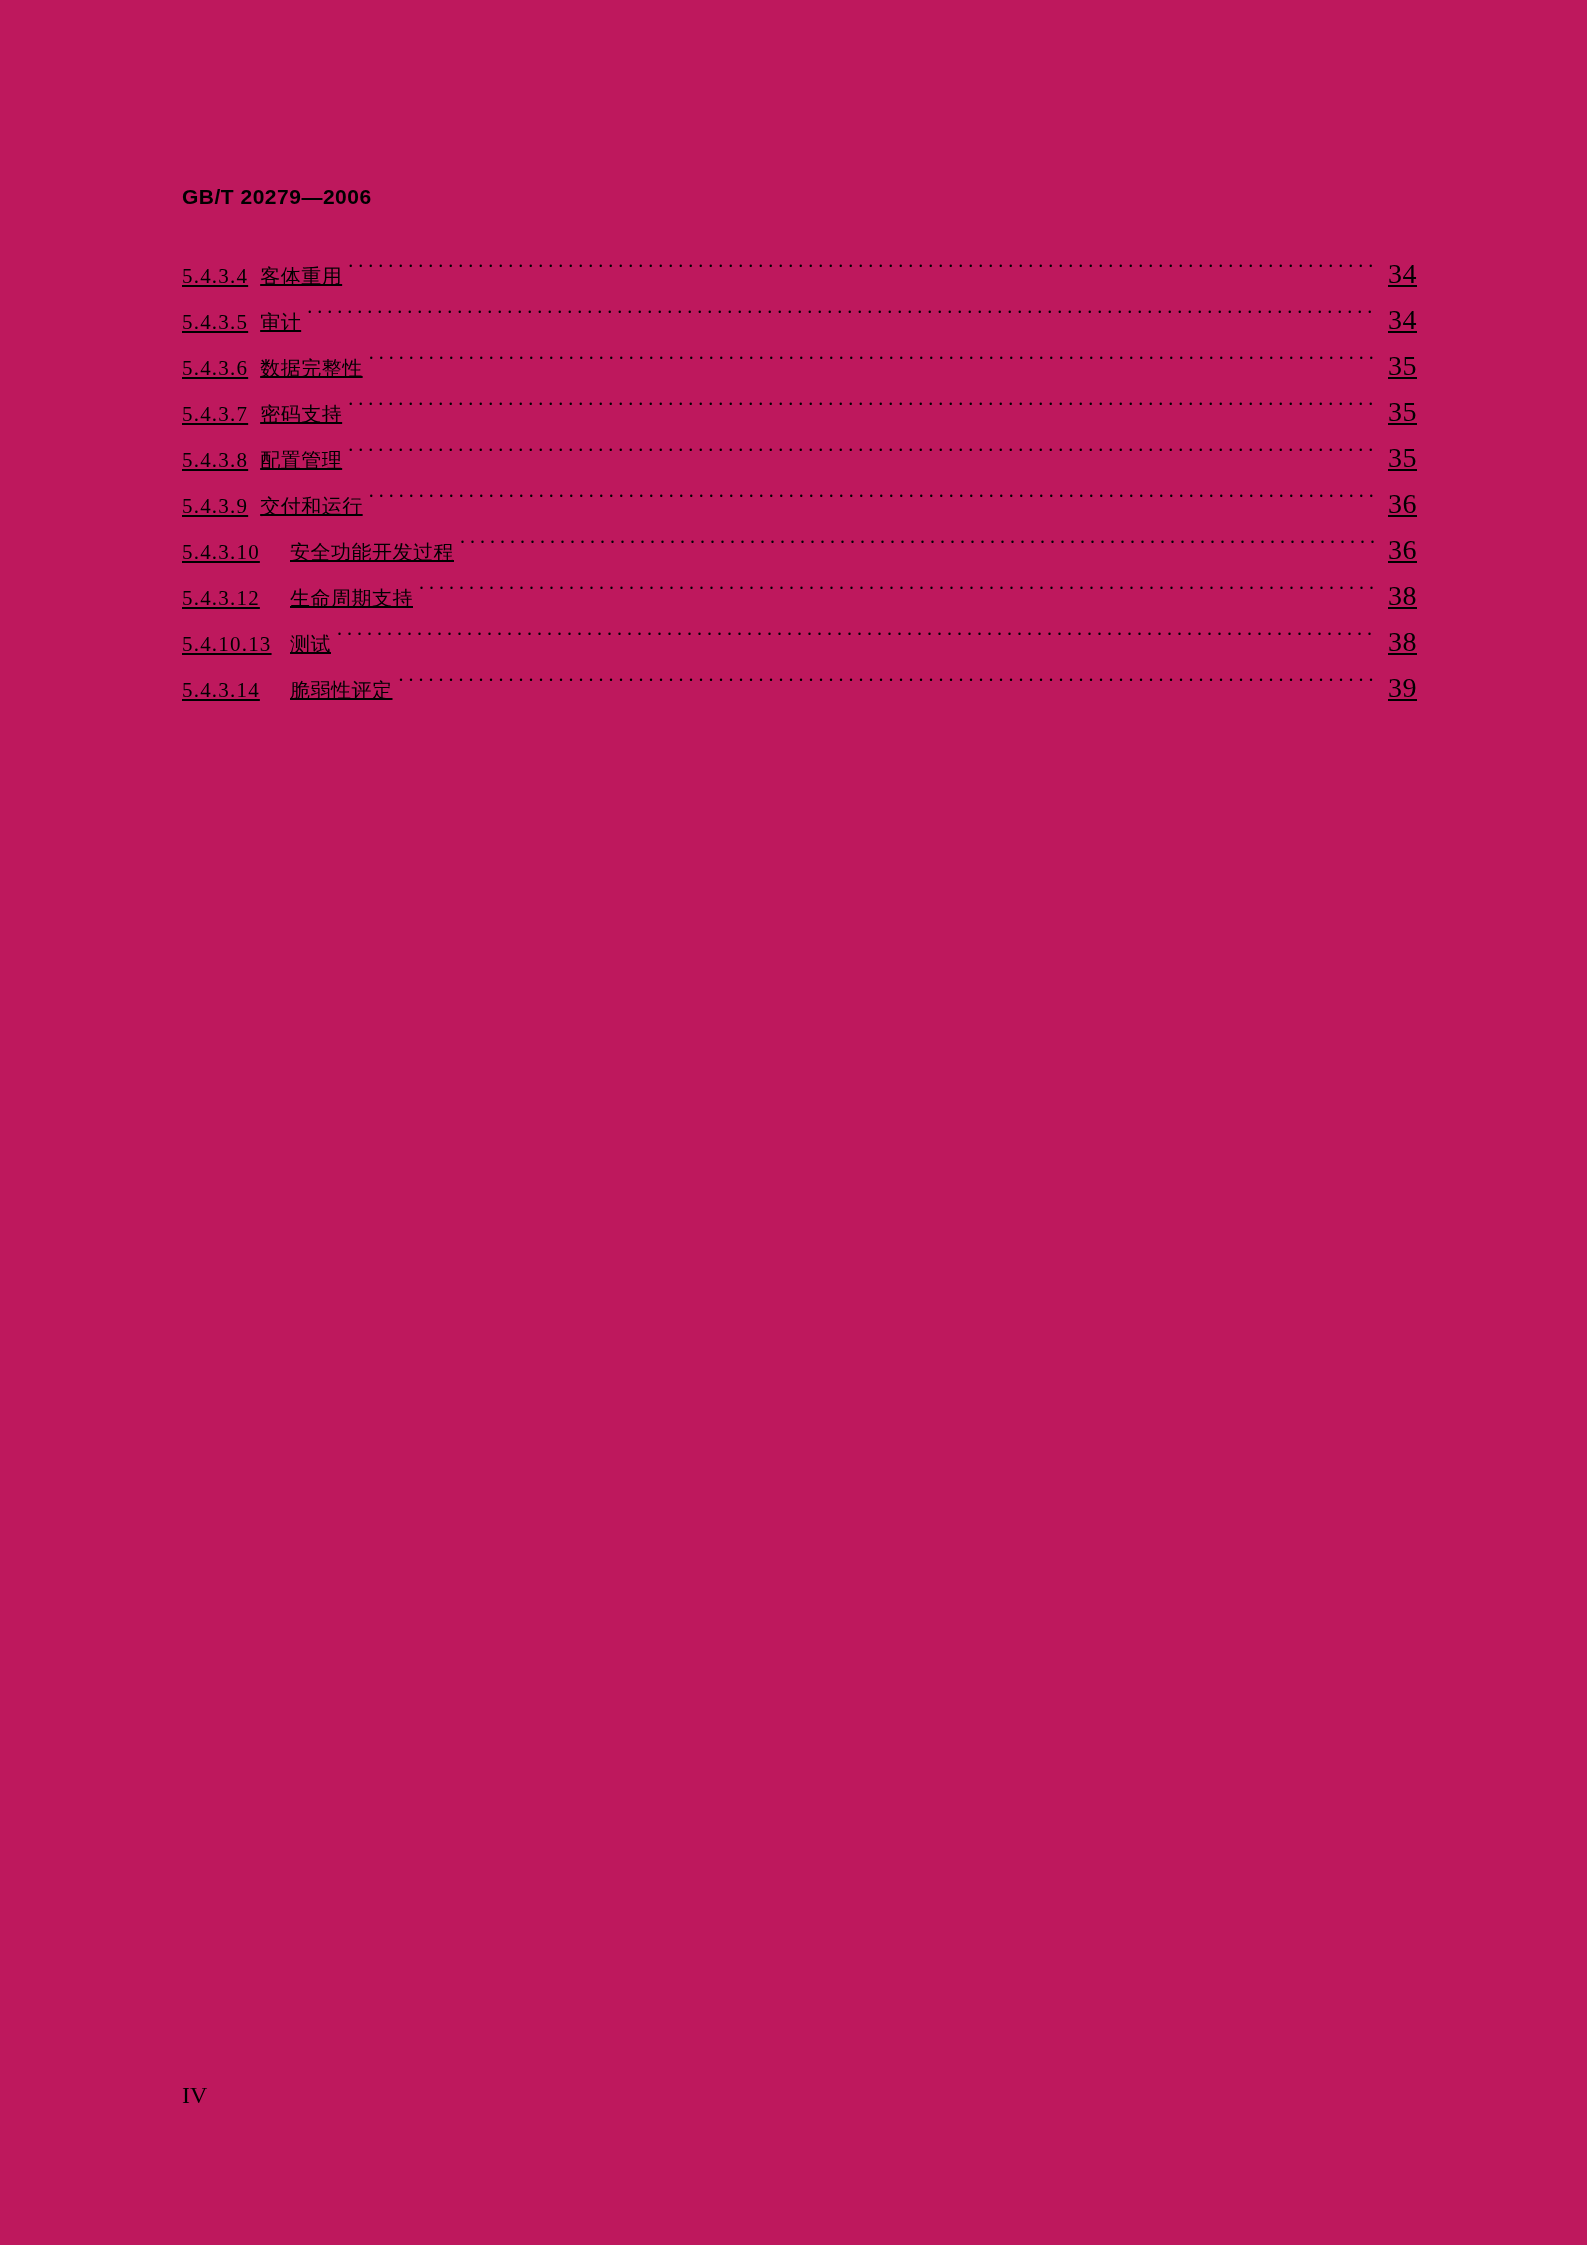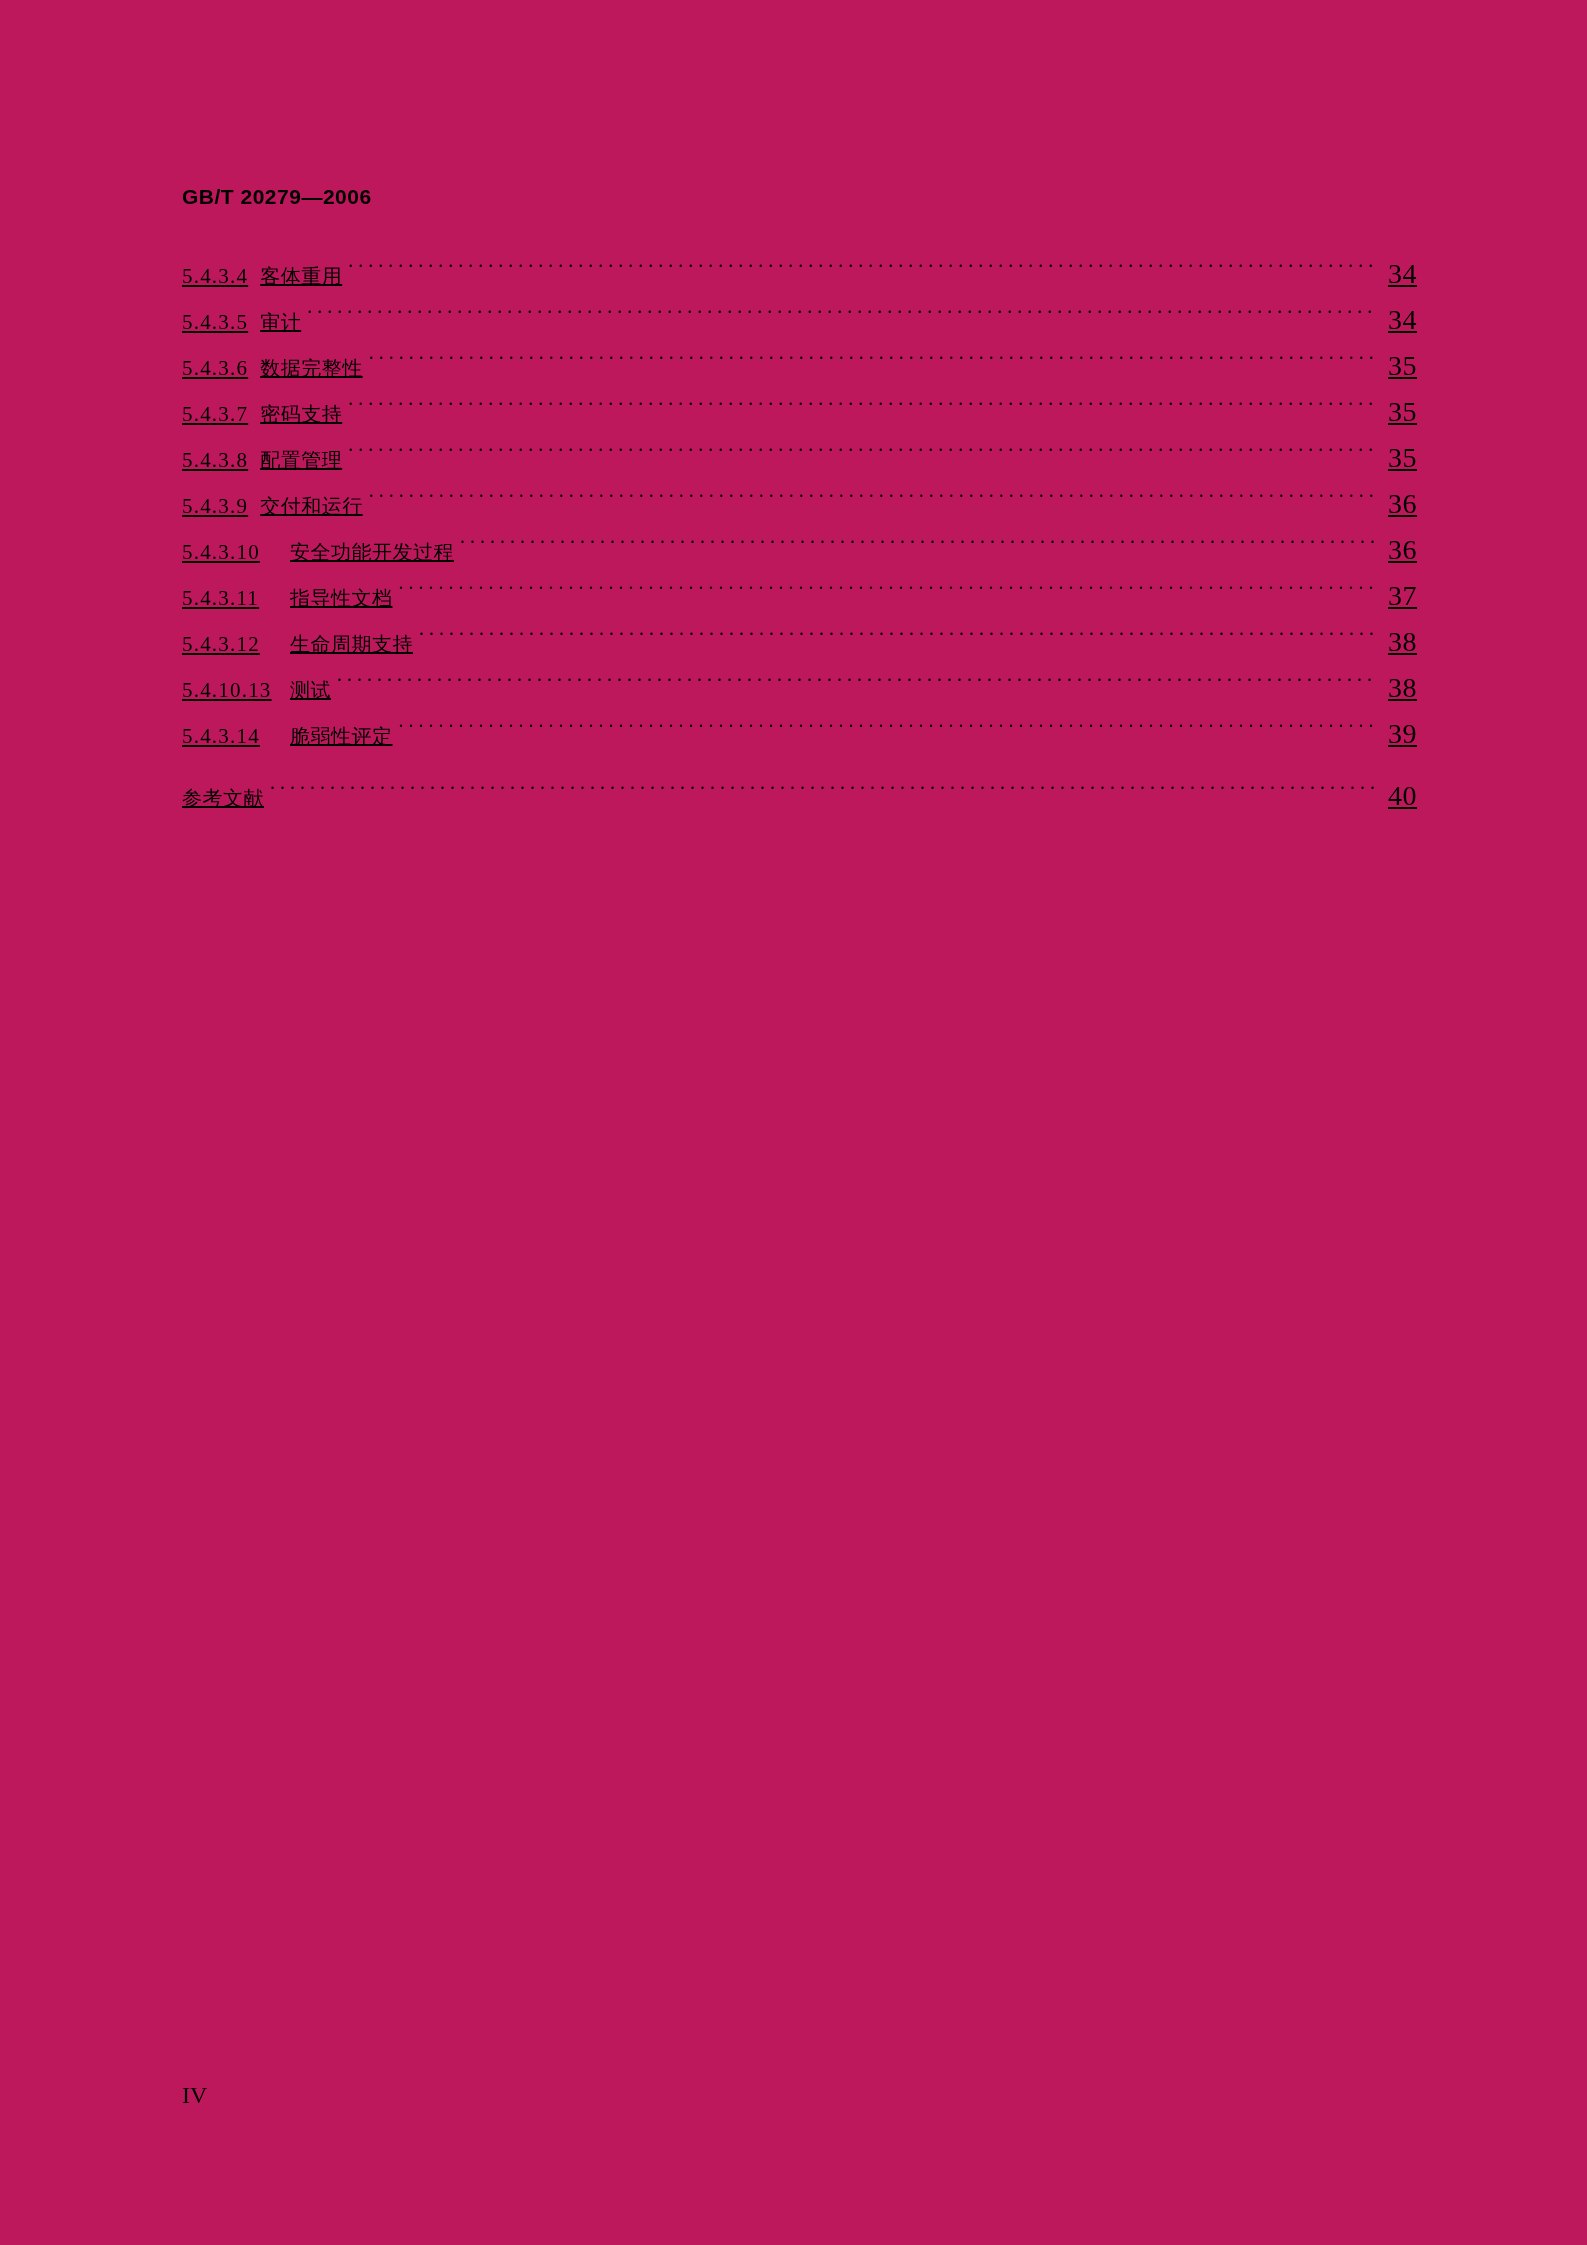--- a/index.html
+++ b/index.html
@@ -151,26 +151,20 @@
       <span class="toc-page">36</span>
     </div>
 
     <div class="toc-entry">
       <span class="toc-num wide">5.4.3.10</span>
       <span class="toc-title nogap">安全功能开发过程</span>
       <span class="toc-leader"></span>
       <span class="toc-page">36</span>
     </div>
 
-    <div class="toc-entry">
-      <span class="toc-num wide">5.4.3.11</span>
-      <span class="toc-title nogap">指导性文档</span>
-      <span class="toc-leader"></span>
-      <span class="toc-page">37</span>
-    </div>
 
     <div class="toc-entry">
       <span class="toc-num wide">5.4.3.12</span>
       <span class="toc-title nogap">生命周期支持</span>
       <span class="toc-leader"></span>
       <span class="toc-page">38</span>
     </div>
 
     <div class="toc-entry">
       <span class="toc-num wide">5.4.10.13</span>
@@ -179,23 +173,18 @@
       <span class="toc-page">38</span>
     </div>
 
     <div class="toc-entry">
       <span class="toc-num wide">5.4.3.14</span>
       <span class="toc-title nogap">脆弱性评定</span>
       <span class="toc-leader"></span>
       <span class="toc-page">39</span>
     </div>
 
-    <div class="toc-entry ref-entry spaced">
-      <span class="toc-title">参考文献</span>
-      <span class="toc-leader"></span>
-      <span class="toc-page">40</span>
-    </div>
 
   </div>
 
   <div class="footer">IV</div>
 
 </div>
 
 </body></html>

